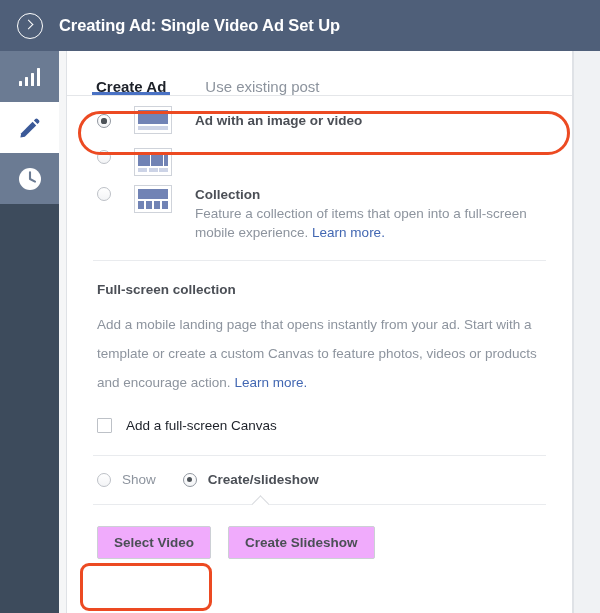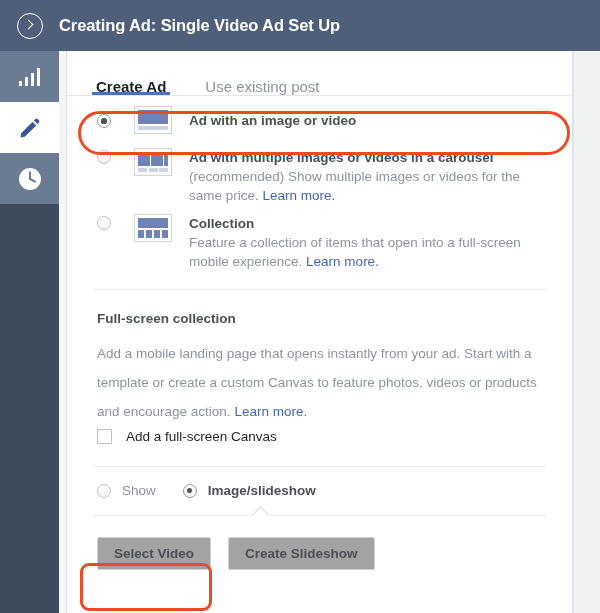--- a/index.html
+++ b/index.html
@@ -279,21 +279,21 @@
     display: flex;
     gap: 1.5px;
   }
   .thumb-sq > i {
     display: block;
     flex: 1 1 0;
     background: #7183b5;
   }
 
   .opt-text {
-    margin-left: 17px;
+    margin-left: 23px;
     font-size: 13.5px;
     line-height: 19px;
     color: #4b4f56;
     max-width: 375px;
   }
   .opt-title {
     font-weight: bold;
     color: #4b4f56;
     font-size: 13.5px;
   }
@@ -327,21 +327,21 @@
     font-size: 13.5px;
     line-height: 29px;
     color: #8d949e;
     margin: 13px 0 0 4px;
     max-width: 452px;
   }
 
   .check-row {
     display: flex;
     align-items: center;
-    margin: 3px 0 0 4px;
+    margin: 21px 0 0 4px;
   }
   .checkbox {
     width: 15px;
     height: 15px;
     border: 1px solid #bdc1c7;
     background: #ffffff;
     box-sizing: border-box;
     border-radius: 1px;
     cursor: pointer;
     flex: 0 0 auto;
@@ -404,21 +404,21 @@
   .btn-row {
     display: flex;
     align-items: center;
     margin: 21px 0 0 4px;
   }
   .btn {
     font-family: "Liberation Sans", sans-serif;
     font-size: 13.5px;
     font-weight: bold;
     color: #4b4f56;
-    background: #a3a3a3;
+    background: #f0abfc;
     border: 1px solid #ccd0d5;
     border-radius: 2px;
     padding: 8px 16px;
     cursor: pointer;
     white-space: nowrap;
   }
   .btn + .btn { margin-left: 17px; }
 
   
   .anno {
@@ -509,26 +509,20 @@
                 <i></i>
                 <i></i>
                 <i></i>
               </span>
             <span class="thumb-bars">
                 <i></i>
                 <i></i>
                 <i></i>
               </span>
           </span>
-          <div class="opt-text">
-            <span class="opt-title">Ad with multiple images or videos in a carousel</span>
-            <span class="opt-sub">(recommended)</span>
-            <span class="opt-desc">Show multiple images or videos for the same price.</span>
-            <span class="link">Learn more.</span>
-          </div>
         </div>
 
         <div class="opt-row opt-c">
           <span class="radio"></span>
           <span class="thumb">
             <span class="thumb-main"></span>
             <span class="thumb-sq">
                 <i></i>
                 <i></i>
                 <i></i>
@@ -557,21 +551,21 @@
 
         <div class="divider d2"></div>
 
         <div class="mode-row">
           <span class="mode-item">
             <span class="radio"></span>
             <span class="mode-label">Show</span>
           </span>
           <span class="mode-item sel">
             <span class="radio checked"></span>
-            <span class="mode-label">Image/slideshow</span>
+            <span class="mode-label">Create/slideshow</span>
           </span>
         </div>
 
         <div class="divider d3">
           <span class="caret"></span>
         </div>
 
         <div class="btn-row">
           <button class="btn">Select Video</button>
           <button class="btn">Create Slideshow</button>

